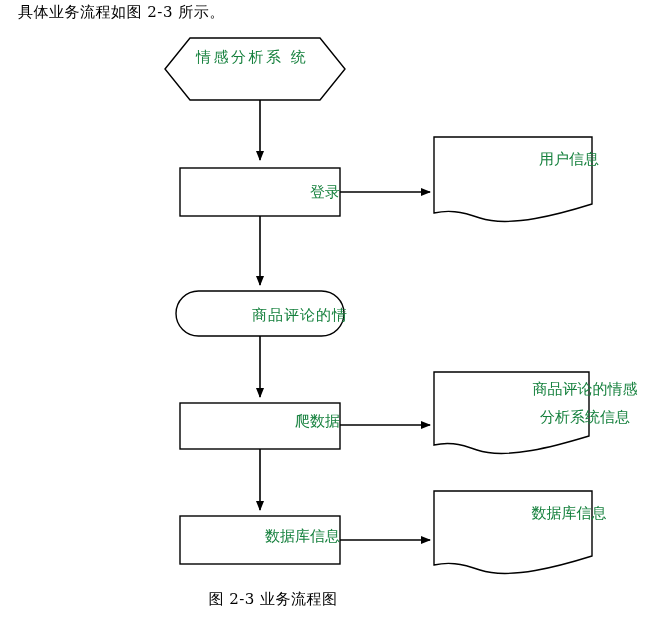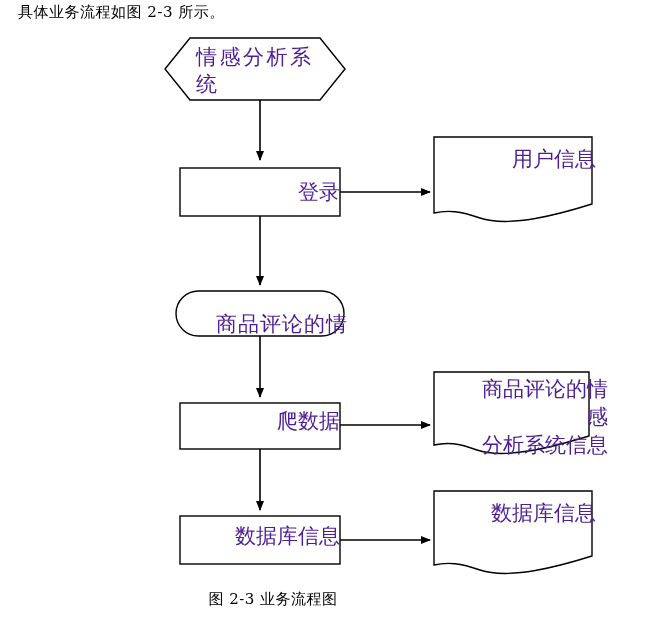--- a/index.html
+++ b/index.html
@@ -36,48 +36,49 @@
     width: 654px;
     height: 617px;
   }
   #flow-canvas svg {
     display: block;
   }
 
   
   .node-label {
     position: absolute;
-    font-size: 21px;
+    font-size: 15px;
     line-height: 26px;
-    color: #4c1d95;
+    color: #15803d;
     white-space: pre-line;
     pointer-events: none;
   }
   .node-label.center {
     text-align: right;
   }
   .node-label.left {
-    text-align: right;
+    text-align: center;
+    margin-left: 48px;
   }
 
   
   #hex-label {
     left: 196px;
     top: 44px;
     width: 124px;
     text-align: left;
     letter-spacing: 2.5px;
     line-height: 27px;
   }
 
   #proc-login-label   { left: 180px; top: 179px; width: 160px; }
   #proc-crawl-label   { left: 180px; top: 410px; width: 160px; font-family: Liberation Mono, monospace; }
   #proc-db-label      { left: 180px; top: 523px; width: 160px; }
 
-  #rounded-label      { left: 172px; top: 311px; width: 176px; letter-spacing: 1px; }
+  #rounded-label      { left: 172px; top: 302px; width: 176px; letter-spacing: 1px; }
 
   #doc-user-label     { left: 446px; top: 146px; width: 150px; }
   #doc-sent-label     { left: 466px; top: 375px; width: 142px; line-height: 28px; }
   #doc-db-label       { left: 446px; top: 500px; width: 150px; }
 
   
   #figure-caption {
     position: absolute;
     left: 0;
     top: 590px;

